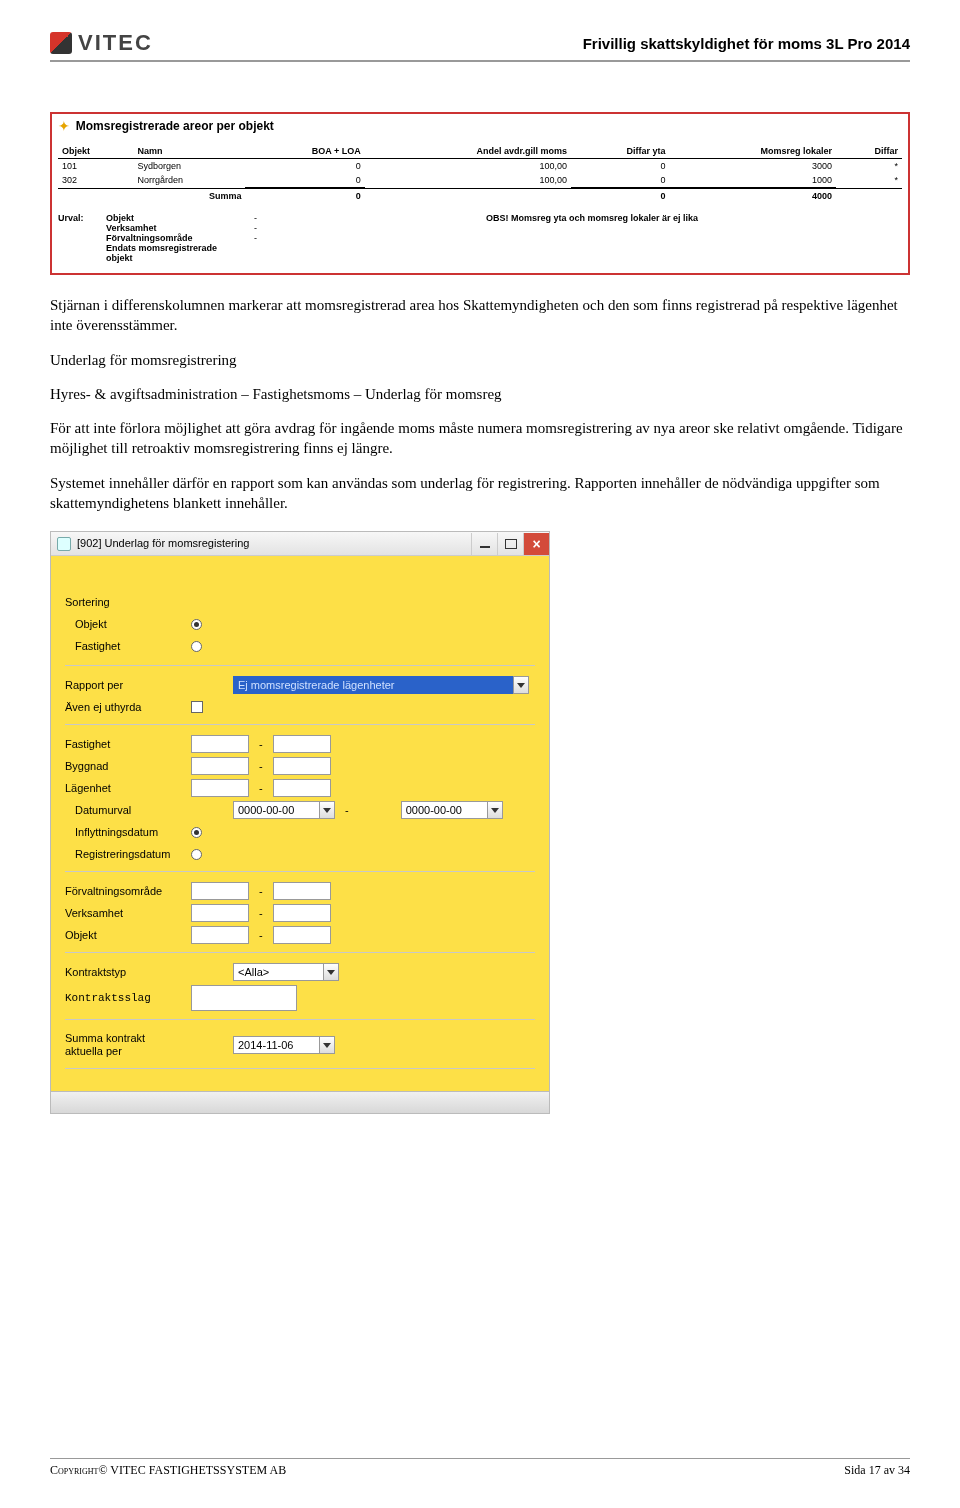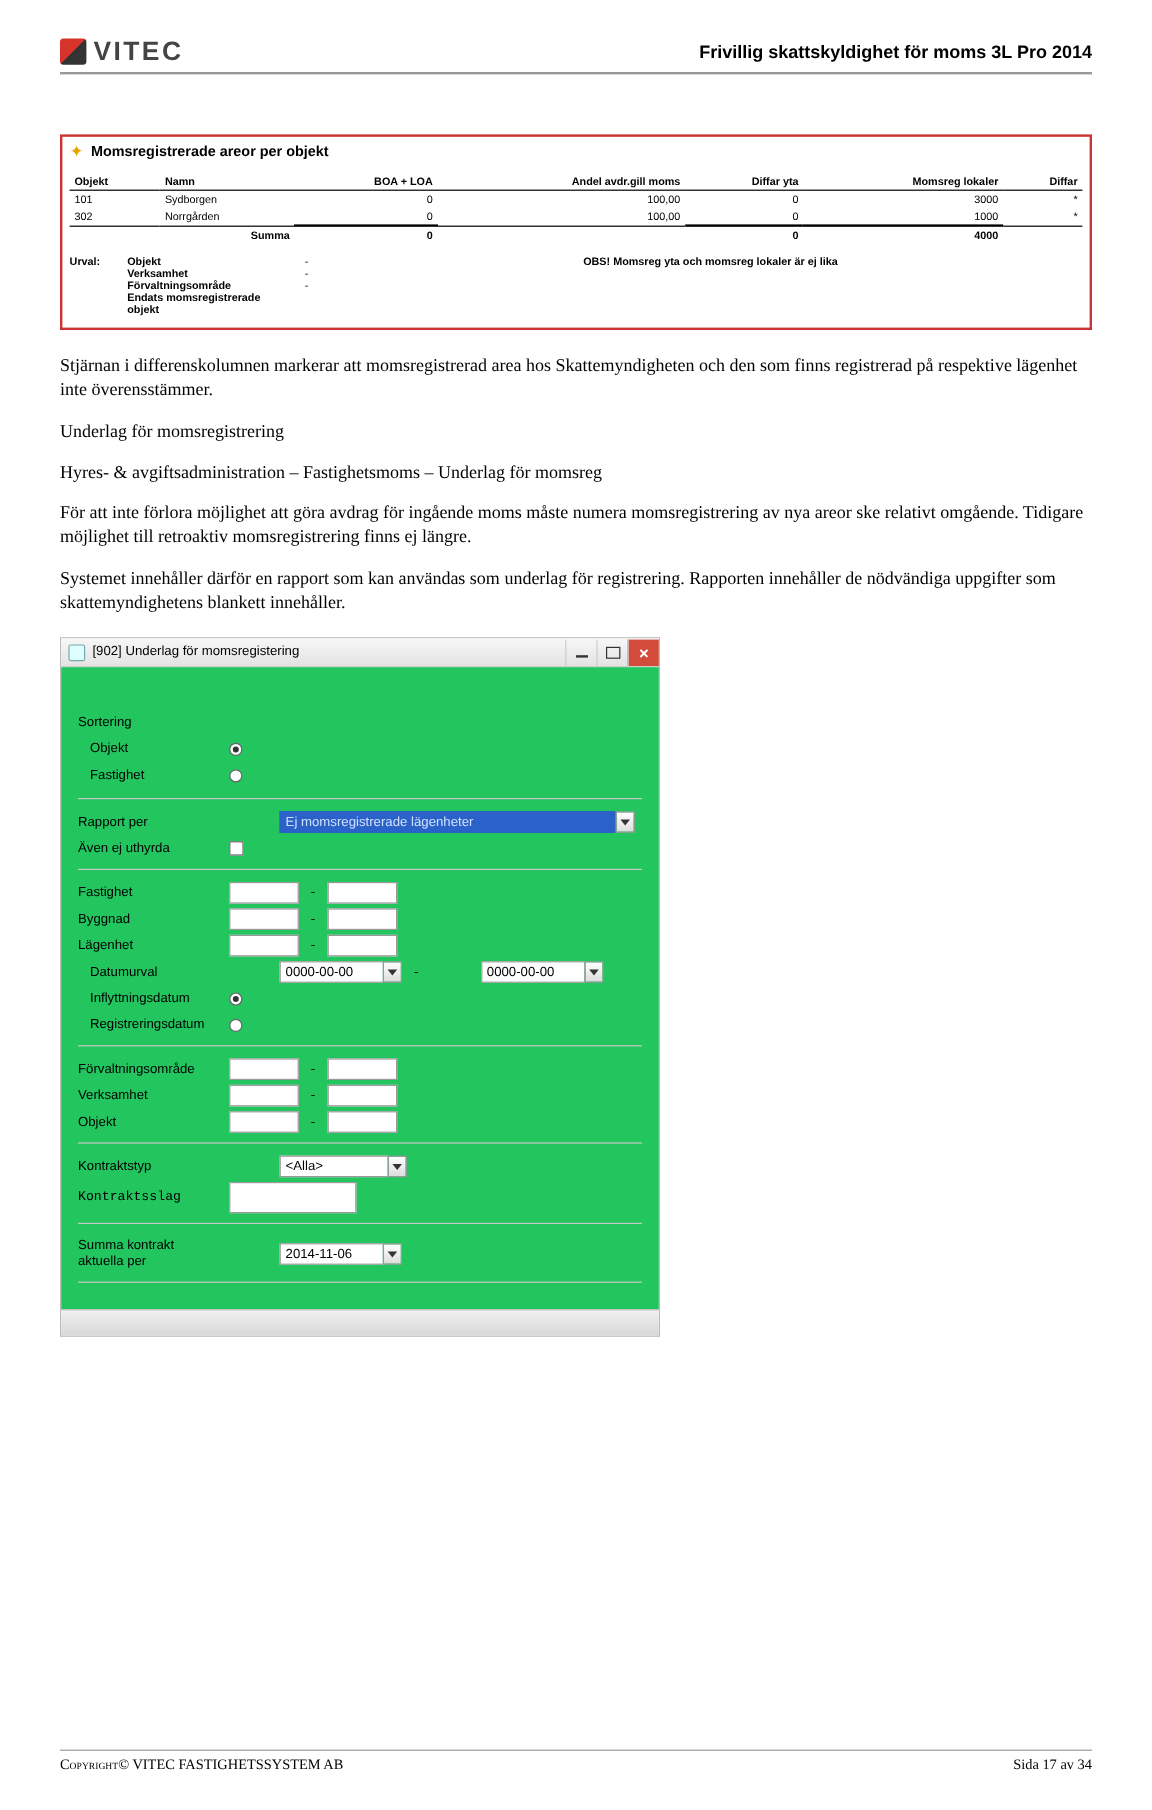--- a/index.html
+++ b/index.html
@@ -91,21 +91,21 @@
   .dlg-titlebar .tl { display:flex; align-items:flex-start; gap:6px; }
   .icon-app { width:14px;height:14px;border:1px solid #7aa;border-radius:2px;background:#dff;}
   .dlg-caption { font-size:11px; }
   .winbtns { display:flex; }
   .winbtn { width:26px;height:22px;display:flex;align-items:center;justify-content:center;font-weight:bold;color:#333;border-left:1px solid #ccc;}
   .winbtn.min::before{content:"";display:block;width:10px;height:2px;background:#333;margin-top:6px;}
   .winbtn.max::before{content:"";display:block;width:10px;height:8px;border:1px solid #333;}
   .winbtn.close{background:#d34b3a;color:#fff;}
   .winbtn.close::before{content:"×";font-size:14px;line-height:14px;}
   .dlg-body {
-    background:#22c55e;
+    background:#fde047;
     padding:35px 14px 14px 14px;
   }
   .grp { margin-bottom:8px; }
   .grp-divider { border-top:1px solid #c8c8c8; margin:6px 0 8px 0; }
   .fld-row { display:flex; align-items:center; height:22px; gap:6px; }
   .fld-label { width:120px; }
   .fld-label.indent { padding-left:10px; }
   .radio { width:11px;height:11px;border:1px solid #666;border-radius:50%;background:#fff;display:inline-flex;align-items:center;justify-content:center;}
   .radio.on::after{content:"";width:5px;height:5px;border-radius:50%;background:#333;}
   .chk { width:12px;height:12px;border:1px solid #666;background:#fff;display:inline-block;}

